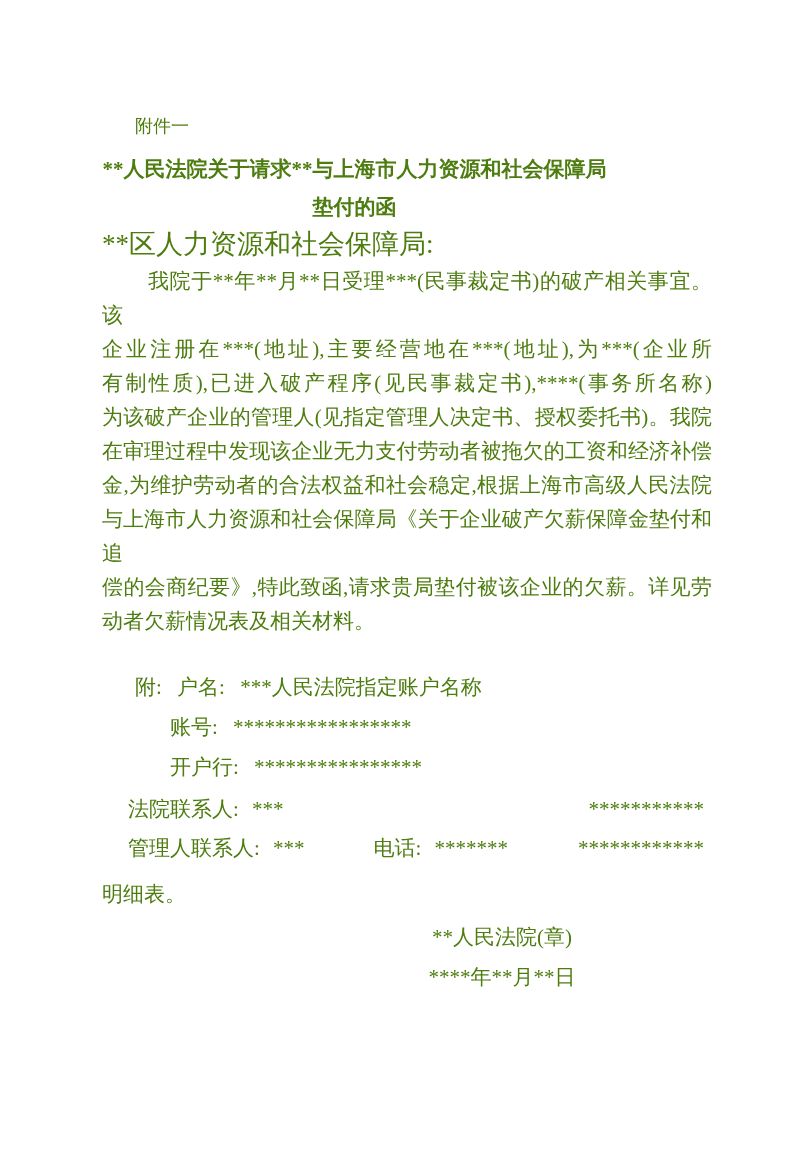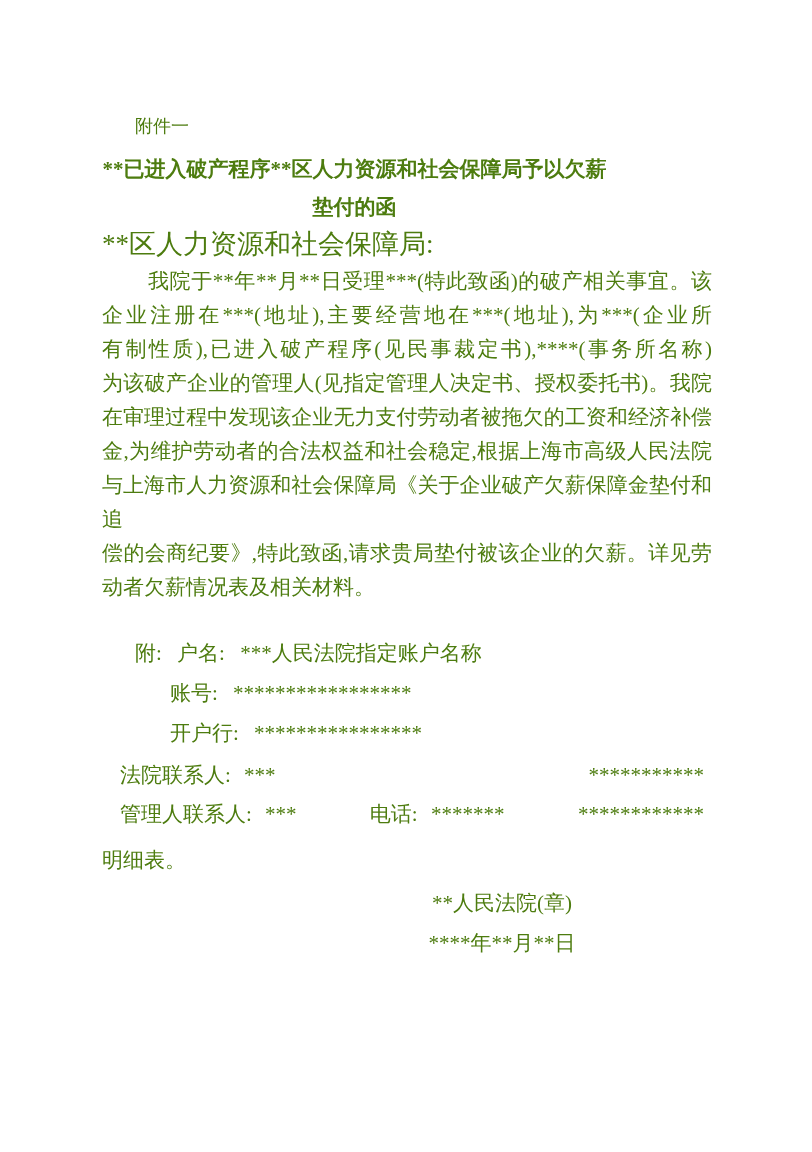--- a/index.html
+++ b/index.html
@@ -67,21 +67,21 @@
   .acct-row-1 { margin-left: 33px; }
   .acct-row-2, .acct-row-3 { margin-left: 68px; }
   .acct-label { margin-right: 10px; }
   .contacts {
     margin-top: 3px;
     font-size: 21px;
   }
   .contact-row {
     display: flex;
     line-height: 39px;
-    margin-left: 18px;
+    margin-left: 26px;
     white-space: nowrap;
     gap: 40px;
   }
   .contact-cell-role { width: 247px; }
   .contact-cell-phone { width: 198px; }
   .contact-cell-extra { flex: 1; text-align: right; padding-right: 8px; }
   .role-label, .phone-label { margin-right: 8px; }
   .attachments {
     margin-top: 11px;
     font-size: 21px;
@@ -108,28 +108,28 @@
 </style>
 </head>
 <body>
 
 <div class="page">
   <div class="content">
 
     <div class="attach-label">附件一</div>
 
     <div class="title-wrap">
-      <div class="title-line">**已进入破产程序**区人力资源和社会保障局予以欠薪</div>
+      <div class="title-line">**人民法院关于请求**与上海市人力资源和社会保障局</div>
       <div class="title-line">垫付的函</div>
     </div>
 
     <div class="salutation">**区人力资源和社会保障局:</div>
 
     <div class="body-lines">
-      <div class="bl just indent-first">我院于**年**月**日受理***(特此致函)的破产相关事宜。该</div>
+      <div class="bl just indent-first">我院于**年**月**日受理***(民事裁定书)的破产相关事宜。该</div>
       <div class="bl just">企业注册在***(地址),主要经营地在***(地址),为***(企业所</div>
       <div class="bl just">有制性质),已进入破产程序(见民事裁定书),****(事务所名称)</div>
       <div class="bl just">为该破产企业的管理人(见指定管理人决定书、授权委托书)。我院</div>
       <div class="bl just">在审理过程中发现该企业无力支付劳动者被拖欠的工资和经济补偿</div>
       <div class="bl just">金,为维护劳动者的合法权益和社会稳定,根据上海市高级人民法院</div>
       <div class="bl just">与上海市人力资源和社会保障局《关于企业破产欠薪保障金垫付和追</div>
       <div class="bl just">偿的会商纪要》,特此致函,请求贵局垫付被该企业的欠薪。详见劳</div>
       <div class="bl">动者欠薪情况表及相关材料。</div>
     </div>
 

